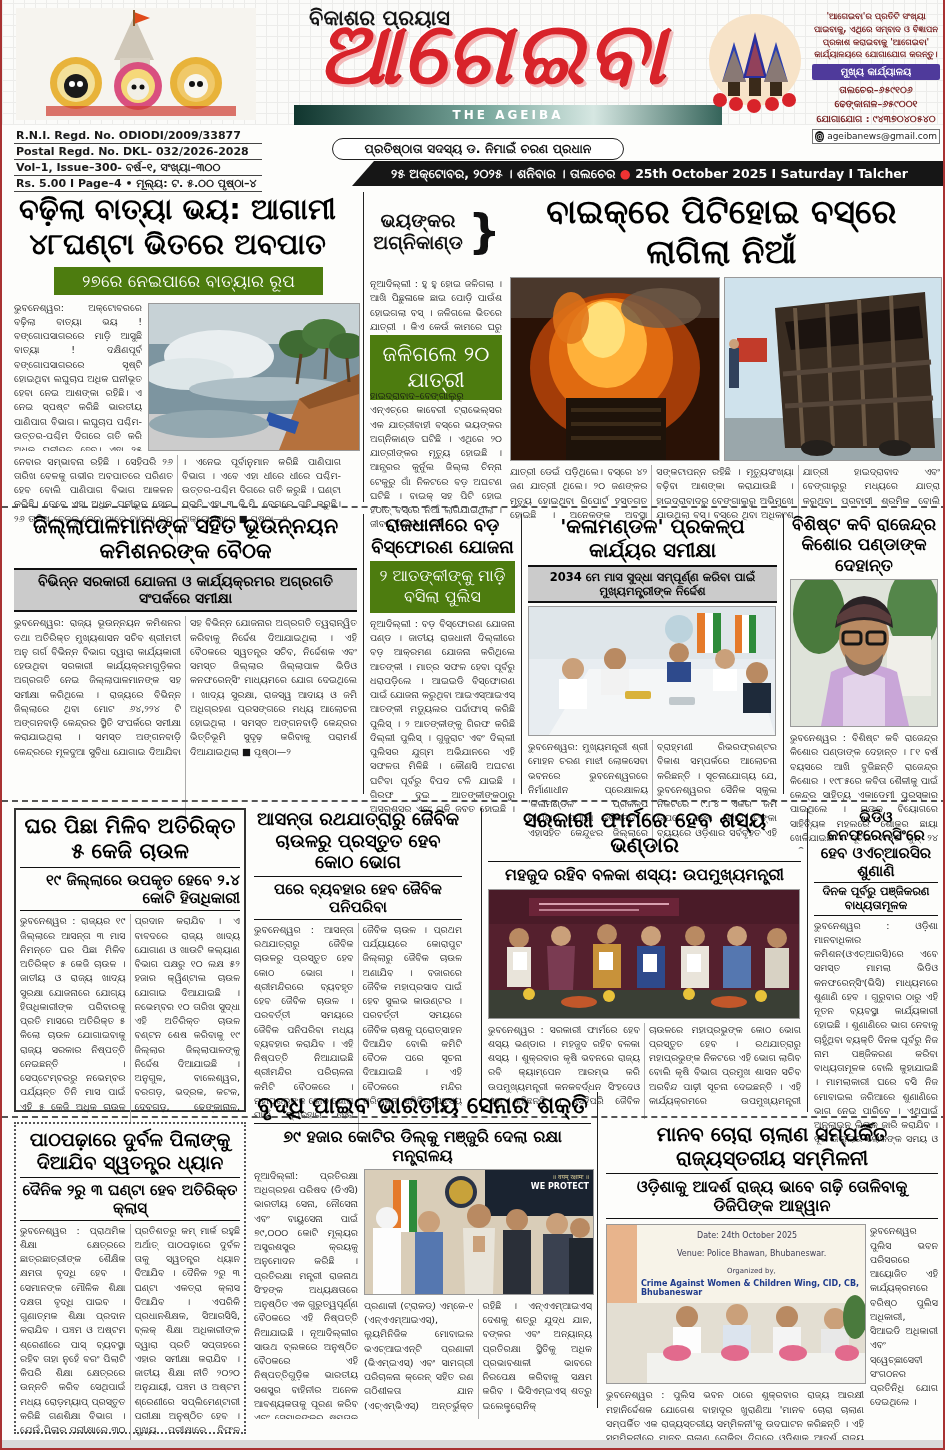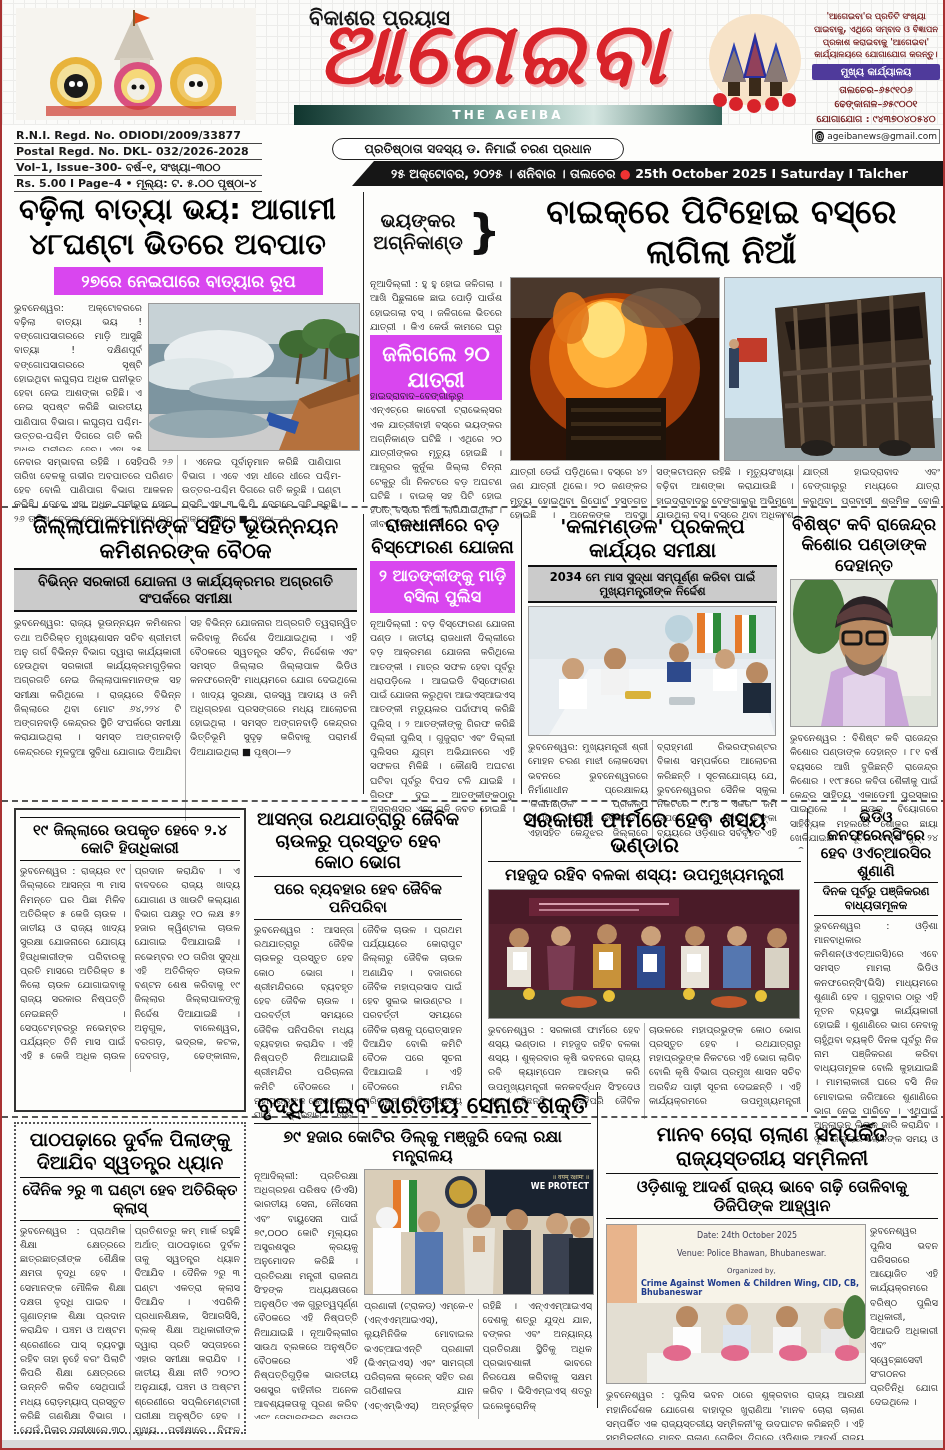--- a/index.html
+++ b/index.html
@@ -34,21 +34,21 @@
   #founderpill{position:absolute;left:330px;top:138px;width:290px;height:20px;border:1.5px solid #222;border-radius:11px;
     background:#fff;text-align:center;font-weight:bold;font-size:12.5px;line-height:20px;}
   #datestrip{position:absolute;left:350px;top:161px;width:595px;height:25px;background:#161616;color:#fff;
     font-weight:bold;font-size:12.5px;line-height:25px;text-align:center;
     clip-path:polygon(22px 0,100% 0,100% 100%,0 100%);}
   #datestrip .dot{color:#e33;}
   
   .art{position:absolute;box-sizing:border-box;}
   .vr{border-right:1px solid #222;}
   .hl{font-weight:bold;color:#000;text-align:center;line-height:1.2;}
-  .blackbar{background:#d946ef;color:#fff;font-weight:bold;text-align:center;}
+  .blackbar{background:#4d7c0f;color:#fff;font-weight:normal;text-align:center;}
   .graybar{background:#cbcbcb;color:#000;font-weight:bold;text-align:center;border-top:2px solid #111;}
   .rule{border-top:1.5px solid #111;margin:3px 0;}
   .body{font-size:9.5px;line-height:1.5;text-align:justify;color:#151515;}
   .c2{column-count:2;column-gap:9px;column-rule:1px solid #aaa;}
   .c3{column-count:3;column-gap:9px;column-rule:1px solid #aaa;}
   .photo{position:relative;overflow:hidden;background:#ccc;border:1px solid #999;}
   .photo svg{position:absolute;left:0;top:0;width:100%;height:100%;}
   .dashed-sep{position:absolute;left:0;width:945px;border-top:2px dashed #555;}
   .kicker{font-weight:bold;font-size:19px;line-height:1.15;text-align:center;}
   .brace{font-size:46px;font-weight:bold;line-height:0.9;}
@@ -277,22 +277,23 @@
         <rect x="76" y="52" width="18" height="12" rx="3" fill="none" stroke="#151515" stroke-width="3"></rect>
         <path d="M54 74 Q73 96 92 74 Q92 92 73 96 Q54 92 54 74 Z" fill="#6e6258"></path>
       </svg>
     </div>
     <div class="body" style="height:118px;overflow:hidden;">ଭୁବନେଶ୍ୱର : ବିଶିଷ୍ଟ କବି ରାଜେନ୍ଦ୍ର କିଶୋର ପଣ୍ଡାଙ୍କ ଦେହାନ୍ତ । ୮୧ ବର୍ଷ ବୟସରେ ଆଖି ବୁଜିଛନ୍ତି ରାଜେନ୍ଦ୍ର କିଶୋର । ୧୯୮୫ରେ କବିତା ଶୈଳୀକୁ ପାଇଁ କେନ୍ଦ୍ର ସାହିତ୍ୟ ଏକାଡେମୀ ପୁରସ୍କାର ପାଇଥିଲେ । ତାଙ୍କ ବିୟୋଗରେ ସାହିତ୍ୟିକ ମହଲରେ ଶୋକର ଛାୟା ଖେଳିଯାଇଛି । ସୂଚନା ୧୯୪୪ ଜୁନ୍ ୨୪ ତାରିଖରେ ଝାରସୁଗୁଡ଼ା ଜିଲ୍ଲାର ■ ପୃଷ୍ଠା—୨</div>
   </div>
 
   <div class="dashed-sep" style="top:800px;"></div>
 
   <div class="art" style="left:12px;top:808px;width:232px;height:304px;border:2px solid #333;padding:4px;">
-    <div class="rule"></div>
-    <div class="hl" style="font-size:15px;">୧୯ ଜିଲ୍ଲାରେ ଉପକୃତ ହେବେ ୨.୪ କୋଟି ହିତାଧିକାରୀ</div>
+    <div class="hl" style="font-size:21px;">ଘର ପିଛା ମିଳିବ ଅତିରିକ୍ତ ୫ କେଜି ଚାଉଳ</div>
+    <div class="rule"></div>
+    <div class="hl" style="font-size:15px;text-align:right;">୧୯ ଜିଲ୍ଲାରେ ଉପକୃତ ହେବେ ୨.୪ କୋଟି ହିତାଧିକାରୀ</div>
     <div class="rule"></div>
     <div class="body c2" style="height:208px;overflow:hidden;">ଭୁବନେଶ୍ୱର : ରାଜ୍ୟର ୧୯ ଜିଲ୍ଲାରେ ଆସନ୍ତା ୩ ମାସ ନିମନ୍ତେ ଘର ପିଛା ମିଳିବ ଅତିରିକ୍ତ ୫ କେଜି ଚାଉଳ । ଜାତୀୟ ଓ ରାଜ୍ୟ ଖାଦ୍ୟ ସୁରକ୍ଷା ଯୋଜନାରେ ଯୋଗ୍ୟ ହିତାଧିକାରୀଙ୍କ ପରିବାରକୁ ପ୍ରତି ମାସରେ ଅତିରିକ୍ତ ୫ କିଲୋ ଚାଉଳ ଯୋଗାଇବାକୁ ରାଜ୍ୟ ସରକାର ନିଷ୍ପତ୍ତି ନେଇଛନ୍ତି । ସେପ୍ଟେମ୍ବରରୁ ନଭେମ୍ବର ପର୍ଯ୍ୟନ୍ତ ତିନି ମାସ ପାଇଁ ଏହି ୫ କେଜି ଅଧିକ ଚାଉଳ ପ୍ରଦାନ କରାଯିବ । ଏ ବାବଦରେ ରାଜ୍ୟ ଖାଦ୍ୟ ଯୋଗାଣ ଓ ଖାଉଟି କଲ୍ୟାଣ ବିଭାଗ ପକ୍ଷରୁ ୧୦ ଲକ୍ଷ ୫୨ ହଜାର କ୍ୱିଣ୍ଟାଲ ଚାଉଳ ଯୋଗାଇ ଦିଆଯାଇଛି । ନଭେମ୍ବର ୧୦ ତାରିଖ ସୁଦ୍ଧା ଏହି ଅତିରିକ୍ତ ଚାଉଳ ବଣ୍ଟନ ଶେଷ କରିବାକୁ ୧୯ ଜିଲ୍ଲାର ଜିଲ୍ଲାପାଳଙ୍କୁ ନିର୍ଦ୍ଦେଶ ଦିଆଯାଇଛି । ଅନୁଗୁଳ, ବାଲେଶ୍ୱର, ବରଗଡ଼, ଭଦ୍ରକ, କଟକ, ଦେବଗଡ଼, ଢେଙ୍କାନାଳ, ଗଞ୍ଜାମ, ଜଗତସିଂହପୁର, ଯାଜପୁର, ଝାରସୁଗୁଡ଼ା, କେନ୍ଦ୍ରାପଡ଼ା, ■ ପୃଷ୍ଠା—୨</div>
   </div>
 
   <div class="art vr" style="left:252px;top:808px;width:228px;height:304px;padding-right:19px;">
     <div class="hl" style="font-size:18px;">ଆସନ୍ତା ରଥଯାତ୍ରାରୁ ଜୈବିକ ଚାଉଳରୁ ପ୍ରସ୍ତୁତ ହେବ କୋଠ ଭୋଗ</div>
     <div class="rule"></div>
     <div class="hl" style="font-size:15px;">ପରେ ବ୍ୟବହାର ହେବ ଜୈବିକ ପନିପରିବା</div>
     <div class="rule"></div>
     <div class="body c2" style="height:210px;overflow:hidden;">ଭୁବନେଶ୍ୱର : ଆସନ୍ତା ରଥଯାତ୍ରାରୁ ଜୈବିକ ଚାଉଳରୁ ପ୍ରସ୍ତୁତ ହେବ କୋଠ ଭୋଗ । ଶ୍ରୀମନ୍ଦିରରେ ବ୍ୟବହୃତ ହେବ ଜୈବିକ ଚାଉଳ । ପରବର୍ତ୍ତୀ ସମୟରେ ଜୈବିକ ପନିପରିବା ମଧ୍ୟ ବ୍ୟବହାର କରାଯିବ । ଏହି ନିଷ୍ପତ୍ତି ନିଆଯାଇଛି ଶ୍ରୀମନ୍ଦିର ପରିଚାଳନା କମିଟି ବୈଠକରେ । ମହାପ୍ରଭୁଙ୍କ କୋଠ ଭୋଗ ପାଇଁ ବ୍ୟବହାର ହେବ ଜୈବିକ ଚାଉଳ । ପ୍ରଥମ ପର୍ଯ୍ୟାୟରେ କୋରାପୁଟ ଜିଲ୍ଲାରୁ ଜୈବିକ ଚାଉଳ ଅଣାଯିବ । ବଜାରରେ ଜୈବିକ ମହାପ୍ରସାଦ ପାଇଁ ହେବ ସୁଲଭ କାଉଣ୍ଟର । ପରବର୍ତ୍ତୀ ସମୟରେ ଜୈବିକ ଚାଷକୁ ପ୍ରୋତ୍ସାହନ ଦିଆଯିବ ବୋଲି କମିଟି ବୈଠକ ପରେ ସୂଚନା ଦିଆଯାଇଛି । ଏହି ବୈଠକରେ ମନ୍ଦିର ପରିଚାଳନା ସମିତିର ସଦସ୍ୟ ଓ ସେବାୟତଗଣ ଉପସ୍ଥିତ ଥିଲେ ■ ପୃଷ୍ଠା—୨</div>

